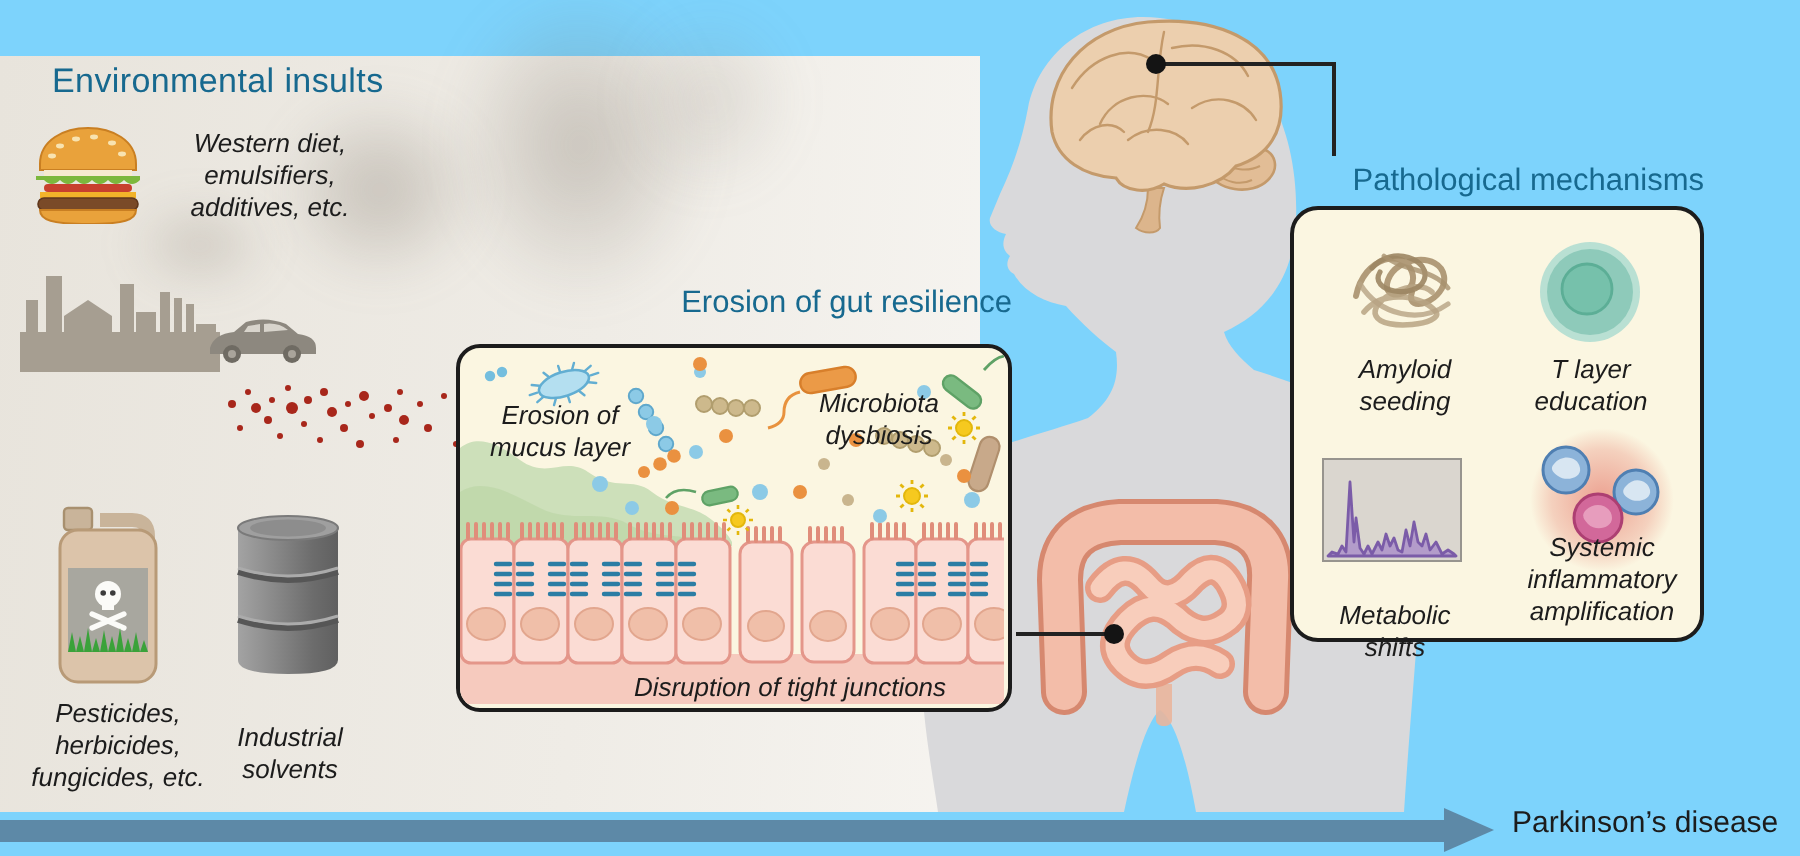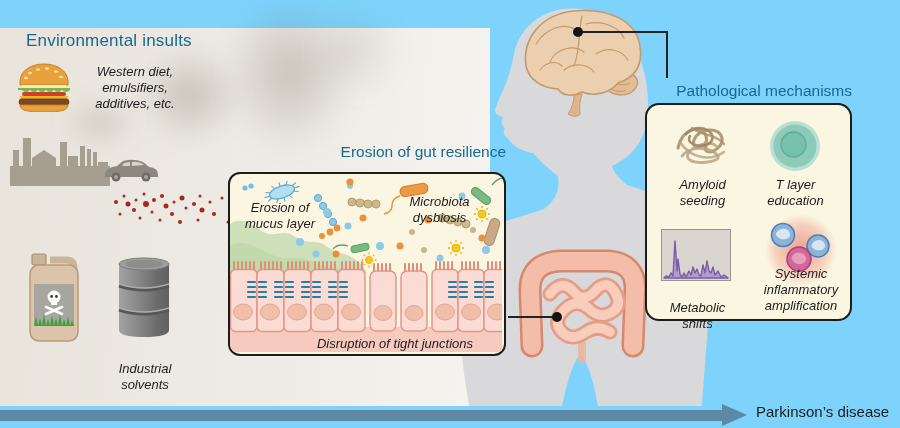--- a/index.html
+++ b/index.html
@@ -172,20 +172,23 @@
     <path d="M24,8 H40 Q48,8 48,16 V24" fill="none" stroke="#c9b49a" stroke-width="7"></path>
     <rect x="4" y="13" width="48" height="76" rx="9" fill="#dcc4aa" stroke="#b89a77" stroke-width="1.5"></rect>
     <rect x="8" y="32" width="40" height="42" fill="#a8a79f"></rect>
     <circle cx="28" cy="45" r="6.5" fill="#fbfbf8"></circle>
     <circle cx="25.6" cy="44.5" r="1.4" fill="#3c3c3c"></circle>
       <circle cx="30.4" cy="44.5" r="1.4" fill="#3c3c3c"></circle>
     <rect x="25" y="50" width="6" height="3" fill="#fbfbf8"></rect>
     <path d="M20,55 L36,62 M36,55 L20,62" stroke="#fbfbf8" stroke-width="2.6" stroke-linecap="round"></path>
     <path d="M8,74 L10,64 L12,74 L14,66 L16,74 L18,62 L20,74 L22,67 L24,74 L26,63 L28,74 L30,66 L32,74 L34,62 L36,74 L38,67 L40,74 L42,64 L44,74 L46,68 L48,74 Z" fill="#3aa23a"></path>
   </svg>
+  <div class="abs label" style="left:0px;top:349px;width:118px;">Pesticides,
+herbicides,
+fungicides, etc.</div>
 
   <svg class="abs" style="left:116px;top:254px;" width="56" height="88" viewBox="0 0 56 88">
     <defs>
       <linearGradient id="drumG" x1="0" y1="0" x2="1" y2="0">
         <stop offset="0" stop-color="#a3a3a3"></stop>
           <stop offset=".35" stop-color="#8a8a8a"></stop>
         <stop offset=".75" stop-color="#6c6c6c"></stop>
           <stop offset="1" stop-color="#606060"></stop>
       </linearGradient>
     </defs>

